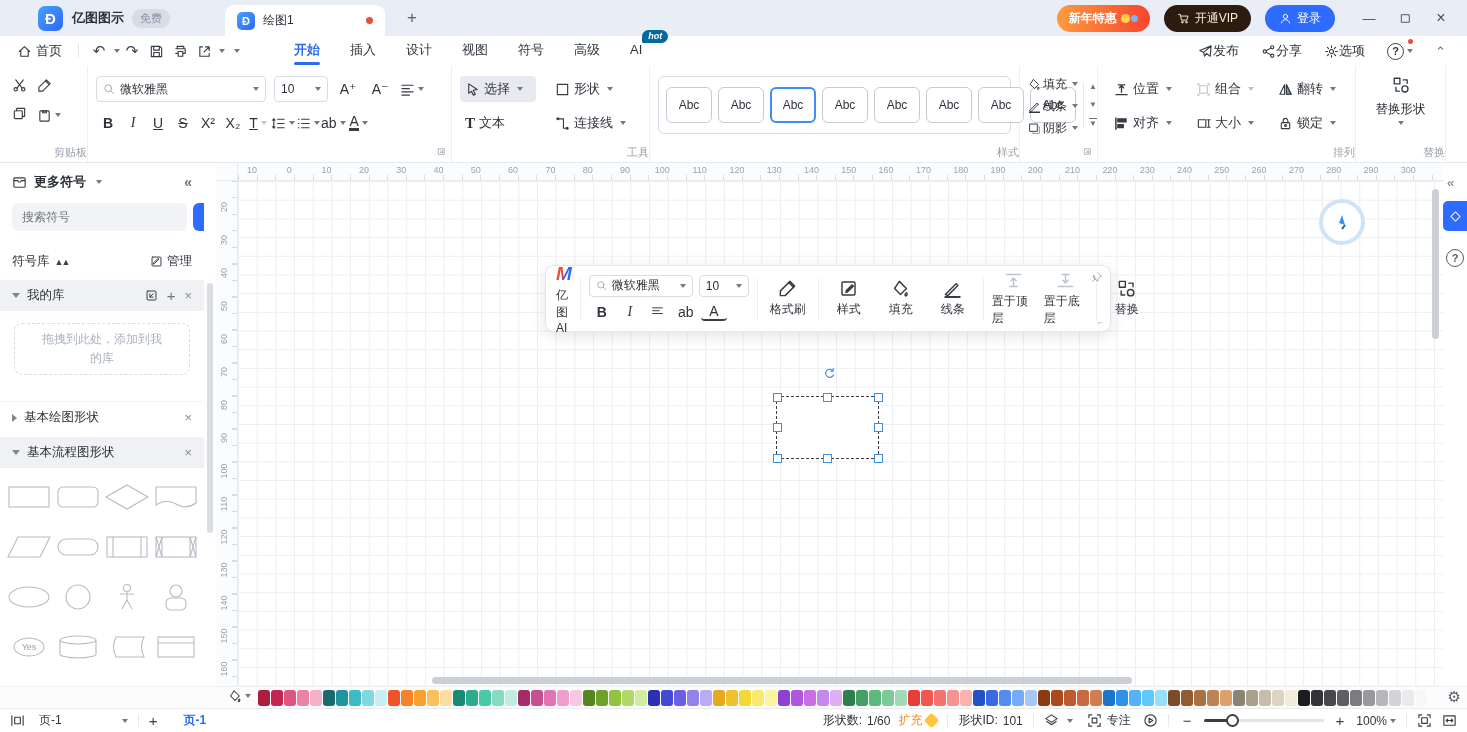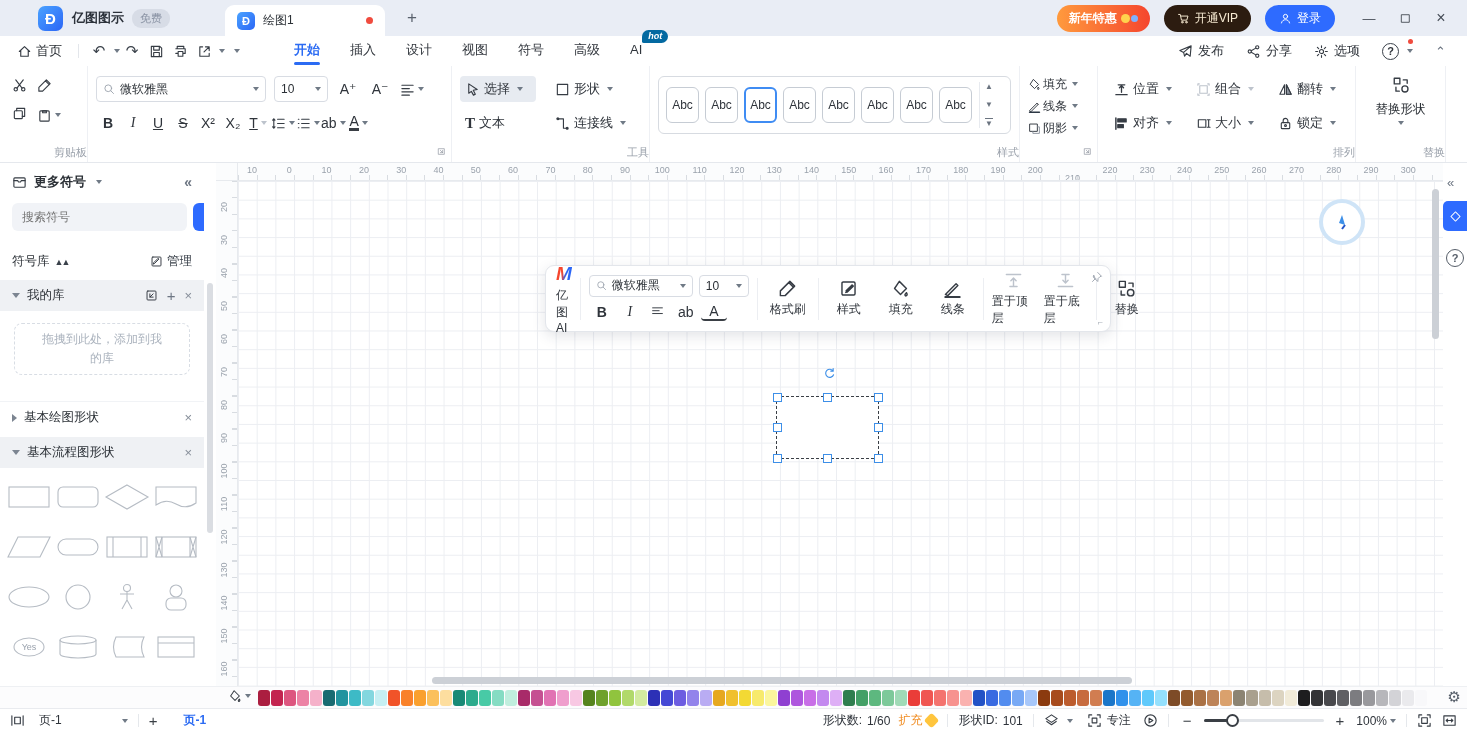--- a/index.html
+++ b/index.html
@@ -31,37 +31,37 @@
 
 .menubar{height:30px;background:#fff;display:flex;align-items:center;padding:0 12px;flex:none}
 .qi{min-width:24px;height:24px;display:flex;align-items:center;justify-content:center;color:#3a414a;font-size:15px;border-radius:4px}
 .mdiv{width:1px;height:14px;background:#e3e6eb;margin:0 8px}
 .mtabs{display:flex;margin-left:30px}
 .mtab{margin:0 15px;height:30px;line-height:28px;font-size:13px;color:#30353c;position:relative}
 .mtab.active{color:#2b6bf3;font-weight:bold}
 .mtab.active::after{content:"";position:absolute;left:0;right:0;bottom:1px;height:3px;border-radius:2px;background:#2b6bf3}
 .hotbadge{position:absolute;top:-6px;right:-26px;background:#0369a1;color:#fff;font-size:9px;font-style:italic;font-weight:bold;border-radius:7px 7px 7px 2px;padding:1px 6px;line-height:11px}
 .mb-right{margin-left:auto;display:flex;align-items:center;gap:4px}
-.mb-item{display:flex;align-items:center;gap:5px;padding:0 9px;height:26px;color:#2f343b;font-size:13px}
+.mb-item{display:flex;align-items:center;padding:0 9px;height:26px;color:#2f343b;font-size:13px}
 .helpwrap{position:relative;display:flex;align-items:center}
 .helpdot{position:absolute;top:1px;right:9px;width:5px;height:5px;border-radius:50%;background:#f04b3e}
 
 .ribbon{height:97px;display:flex;border-bottom:1px solid #e5e8ed;flex:none;background:#fff}
 .rg{position:relative;height:100%;border-right:1px solid #eef0f4;padding:10px 8px 18px;flex:none}
 .rg-label{position:absolute;bottom:2px;left:0;right:0;text-align:right;font-size:11px;color:#9aa1ab}
 .launcher{position:absolute;bottom:3px;right:5px}
 .launcher .i{width:9px;height:9px;stroke:#8d949e}
 .rrow{display:flex;align-items:center}
 .rb{display:inline-flex;align-items:center;gap:4px;height:26px;padding:0 5px;border-radius:4px;color:#2f343b;font-size:13px}
 .rb.sel{background:#e7ebf1}
 .fg{min-width:24px;height:26px;display:inline-flex;align-items:center;justify-content:center;font-size:14px;color:#2f343b;border-radius:4px}
 .combo{display:flex;align-items:center;border:1px solid #d8dce3;border-radius:4px;height:26px;padding:0 6px;background:#fff;gap:5px}
 
 .gallerybox{display:flex;border:1px solid #d7dbe1;border-radius:6px;height:58px;align-items:center;padding:0 4px;background:#fff}
-.stylecell{width:33px;height:36px;border:1px solid #c6ccd4;border-radius:6px;margin:0 3px;display:flex;align-items:center;justify-content:center;font-size:12px;color:#2f343b;background:#fff}
+.stylecell{width:46px;height:36px;border:1px solid #c6ccd4;border-radius:6px;margin:0 3px;display:flex;align-items:center;justify-content:center;font-size:12px;color:#2f343b;background:#fff}
 .stylecell.sel{border:2px solid #3f8cf3}
 .galarrows{display:flex;flex-direction:column;justify-content:space-between;height:46px;border-left:1px solid #e7eaef;margin-left:4px;padding-left:5px;color:#6b7480;font-size:8px;align-items:center}
 .smallrow{display:flex;align-items:center;gap:2px;height:20px;font-size:12px;color:#2f343b}
 .arr-col{display:flex;flex-direction:column;gap:8px}
 .arr-item{display:flex;align-items:center;gap:4px;font-size:13px;color:#2f343b;height:26px}
 
 .main{flex:none;height:523px;display:flex;position:relative;background:#fff}
 .sidebar{width:204px;flex:none;overflow:hidden;background:#fff;display:flex;flex-direction:column}
 .sb-head{display:flex;align-items:center;padding:10px 12px 8px;gap:7px;font-size:13px;font-weight:bold;color:#2b3036}
 .sb-collapse{margin-left:auto;color:#6d7683;font-size:14px}
@@ -695,21 +695,21 @@
           <span class="num" style="left: 461.6px;">110</span>
           <span class="num" style="left: 498.9px;">120</span>
           <span class="num" style="left: 536.2px;">130</span>
           <span class="num" style="left: 573.5px;">140</span>
           <span class="num" style="left: 610.8px;">150</span>
           <span class="num" style="left: 648.1px;">160</span>
           <span class="num" style="left: 685.4px;">170</span>
           <span class="num" style="left: 722.7px;">180</span>
           <span class="num" style="left: 760px;">190</span>
           <span class="num" style="left: 797.3px;">200</span>
-          <span class="num" style="left: 834.6px; margin-top: 8px;">210</span>
+          <span class="num" style="left: 834.6px;">210</span>
           <span class="num" style="left: 871.9px;">220</span>
           <span class="num" style="left: 909.2px;">230</span>
           <span class="num" style="left: 946.5px;">240</span>
           <span class="num" style="left: 983.8px;">250</span>
           <span class="num" style="left: 1021.1px;">260</span>
           <span class="num" style="left: 1058.4px;">270</span>
           <span class="num" style="left: 1095.7px;">280</span>
           <span class="num" style="left: 1133px;">290</span>
           <span class="num" style="left: 1170.3px;">300</span>
         </div>

